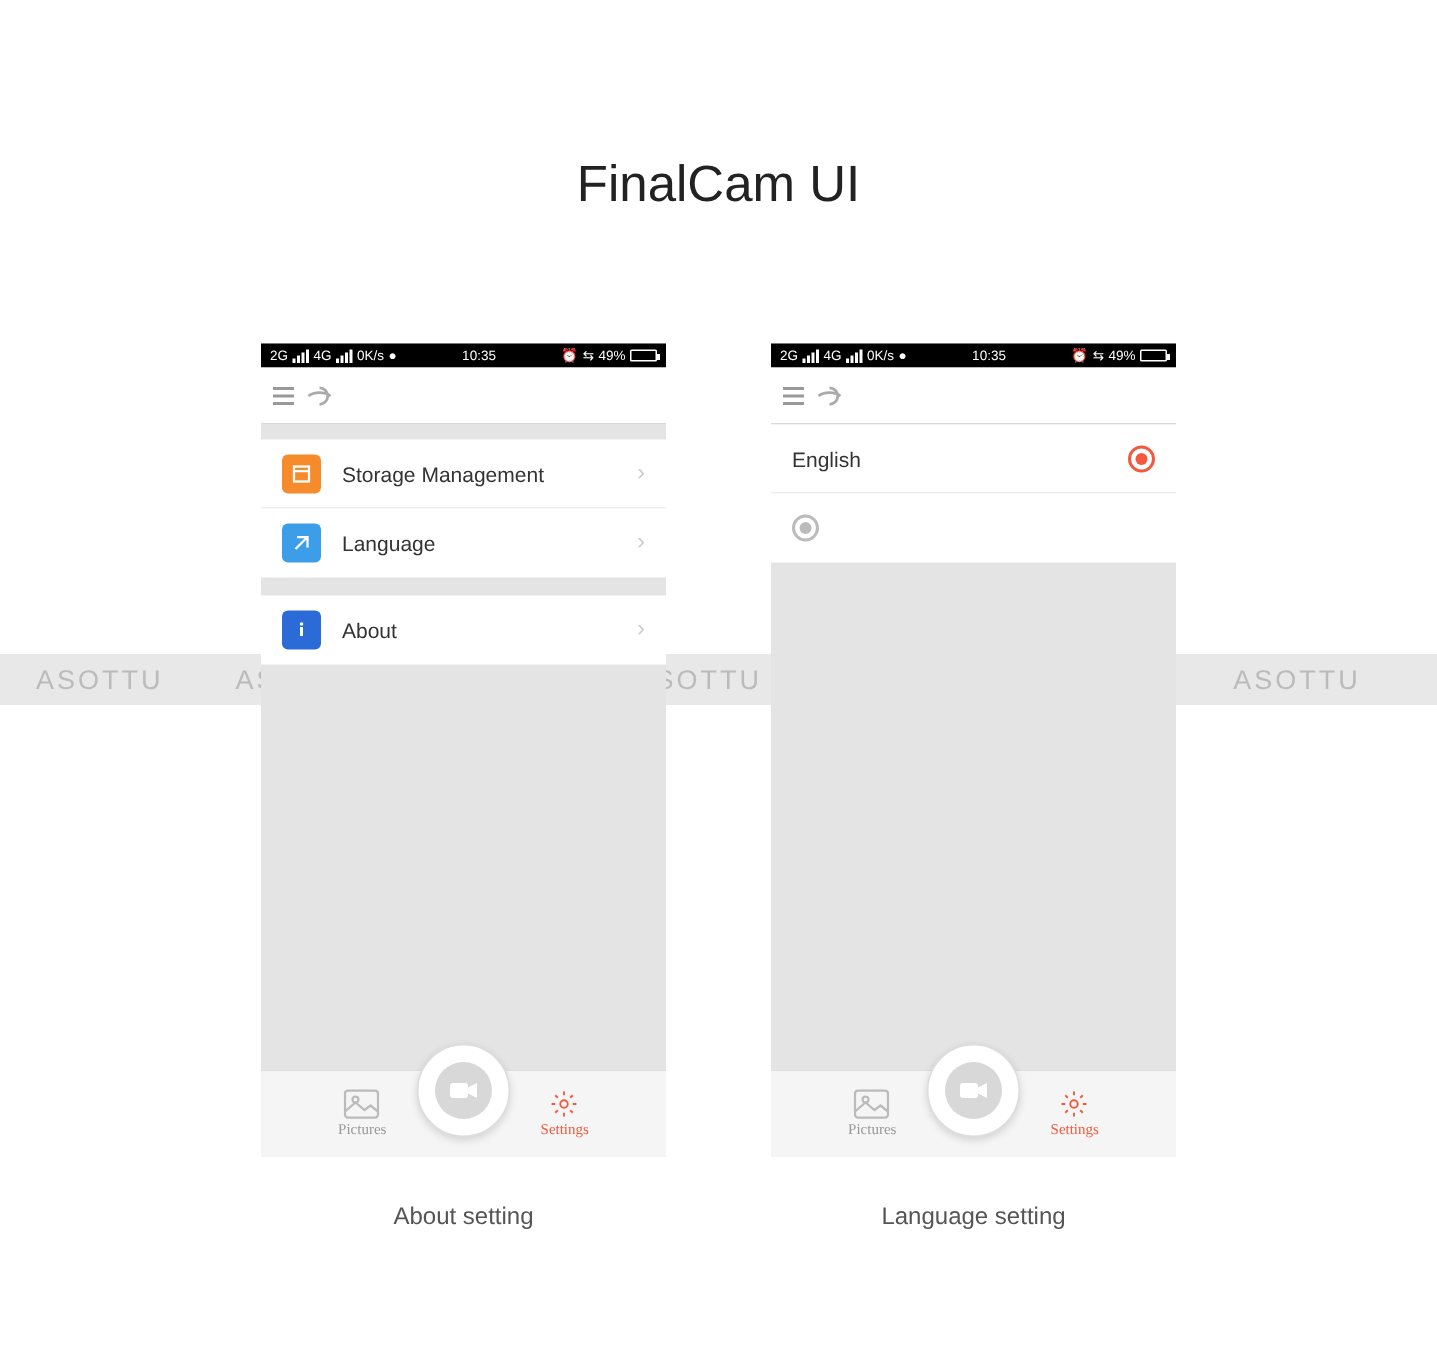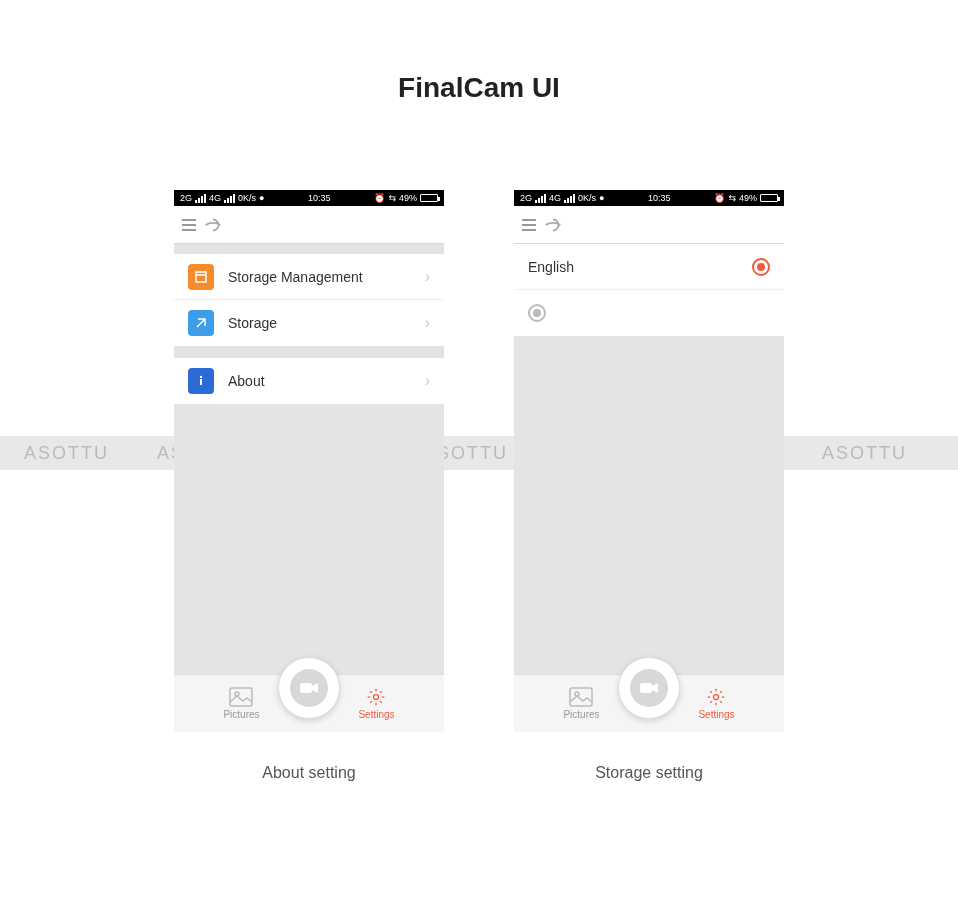--- a/index.html
+++ b/index.html
@@ -6,24 +6,24 @@
 body {
   width: 958px;
   height: 910px;
   background: #fff;
   font-family: -apple-system, "Helvetica Neue", Arial, sans-serif;
   position: relative;
   overflow: hidden;
 }
 .title {
   text-align: center;
-  font-size: 28px;
-  font-weight: 700;
+  font-size: 34px;
+  font-weight: 400;
   color: #222;
-  padding-top: 72px;
+  padding-top: 104px;
 }
 .phones {
   display: flex;
   justify-content: center;
   gap: 70px;
   margin-top: 86px;
 }
 .phone {
   width: 270px;
   background: #e4e4e4;
@@ -103,21 +103,21 @@
   height: 58px;
   background: #f5f5f5;
   border-top: 1px solid #ddd;
   display: flex;
   align-items: center;
   justify-content: space-around;
   position: relative;
 }
 .tab {
   display: flex; flex-direction: column; align-items: center; gap: 2px;
-  font-size: 10px; color: #999;
+  font-size: 10px; color: #999; font-family: Liberation Serif, serif;
 }
 .tab.active { color: #f15a3c; }
 .tab-icon { width: 24px; height: 20px; }
 .camera-btn {
   width: 62px; height: 62px; border-radius: 50%;
   background: #fff; border: 1px solid #ddd;
   display:flex; align-items:center; justify-content:center;
   position: absolute; left: 50%; transform: translateX(-50%); top: -18px;
   box-shadow: 0 2px 6px rgba(0,0,0,0.15);
 }
@@ -218,21 +218,21 @@
             </div>
             <div class="item-label">Storage Management</div>
             <div class="chevron">›</div>
           </div>
           <div class="list-item">
             <div class="item-icon blue1">
               <svg width="14" height="14" viewBox="0 0 14 14">
                   <path d="M3 11 L11 3 M4 3 L11 3 L11 10" fill="none" stroke="#fff" stroke-width="1.5"></path>
                 </svg>
             </div>
-            <div class="item-label">Storage</div>
+            <div class="item-label">Language</div>
             <div class="chevron">›</div>
           </div>
         </div>
         <div class="list-group">
           <div class="list-item">
             <div class="item-icon blue2">
               <svg width="14" height="14" viewBox="0 0 14 14">
                   <circle cx="7" cy="3" r="1.2" fill="#fff"></circle>
                   <rect x="6" y="5" width="2" height="6" fill="#fff"></rect>
                 </svg>
@@ -346,15 +346,15 @@
         </div>
         <div class="tab active">
           <svg class="tab-icon" viewBox="0 0 24 24">
               <circle cx="12" cy="12" r="3" fill="none" stroke="#f15a3c" stroke-width="1.5"></circle>
               <path d="M12 2 L12 5 M12 19 L12 22 M2 12 L5 12 M19 12 L22 12 M5 5 L7 7 M17 17 L19 19 M5 19 L7 17 M17 7 L19 5" stroke="#f15a3c" stroke-width="1.5"></path>
             </svg>
           <span>Settings</span>
         </div>
       </div>
     </div>
-    <div class="caption">Storage setting</div>
+    <div class="caption">Language setting</div>
   </div>
 </div>
 
 </body></html>

